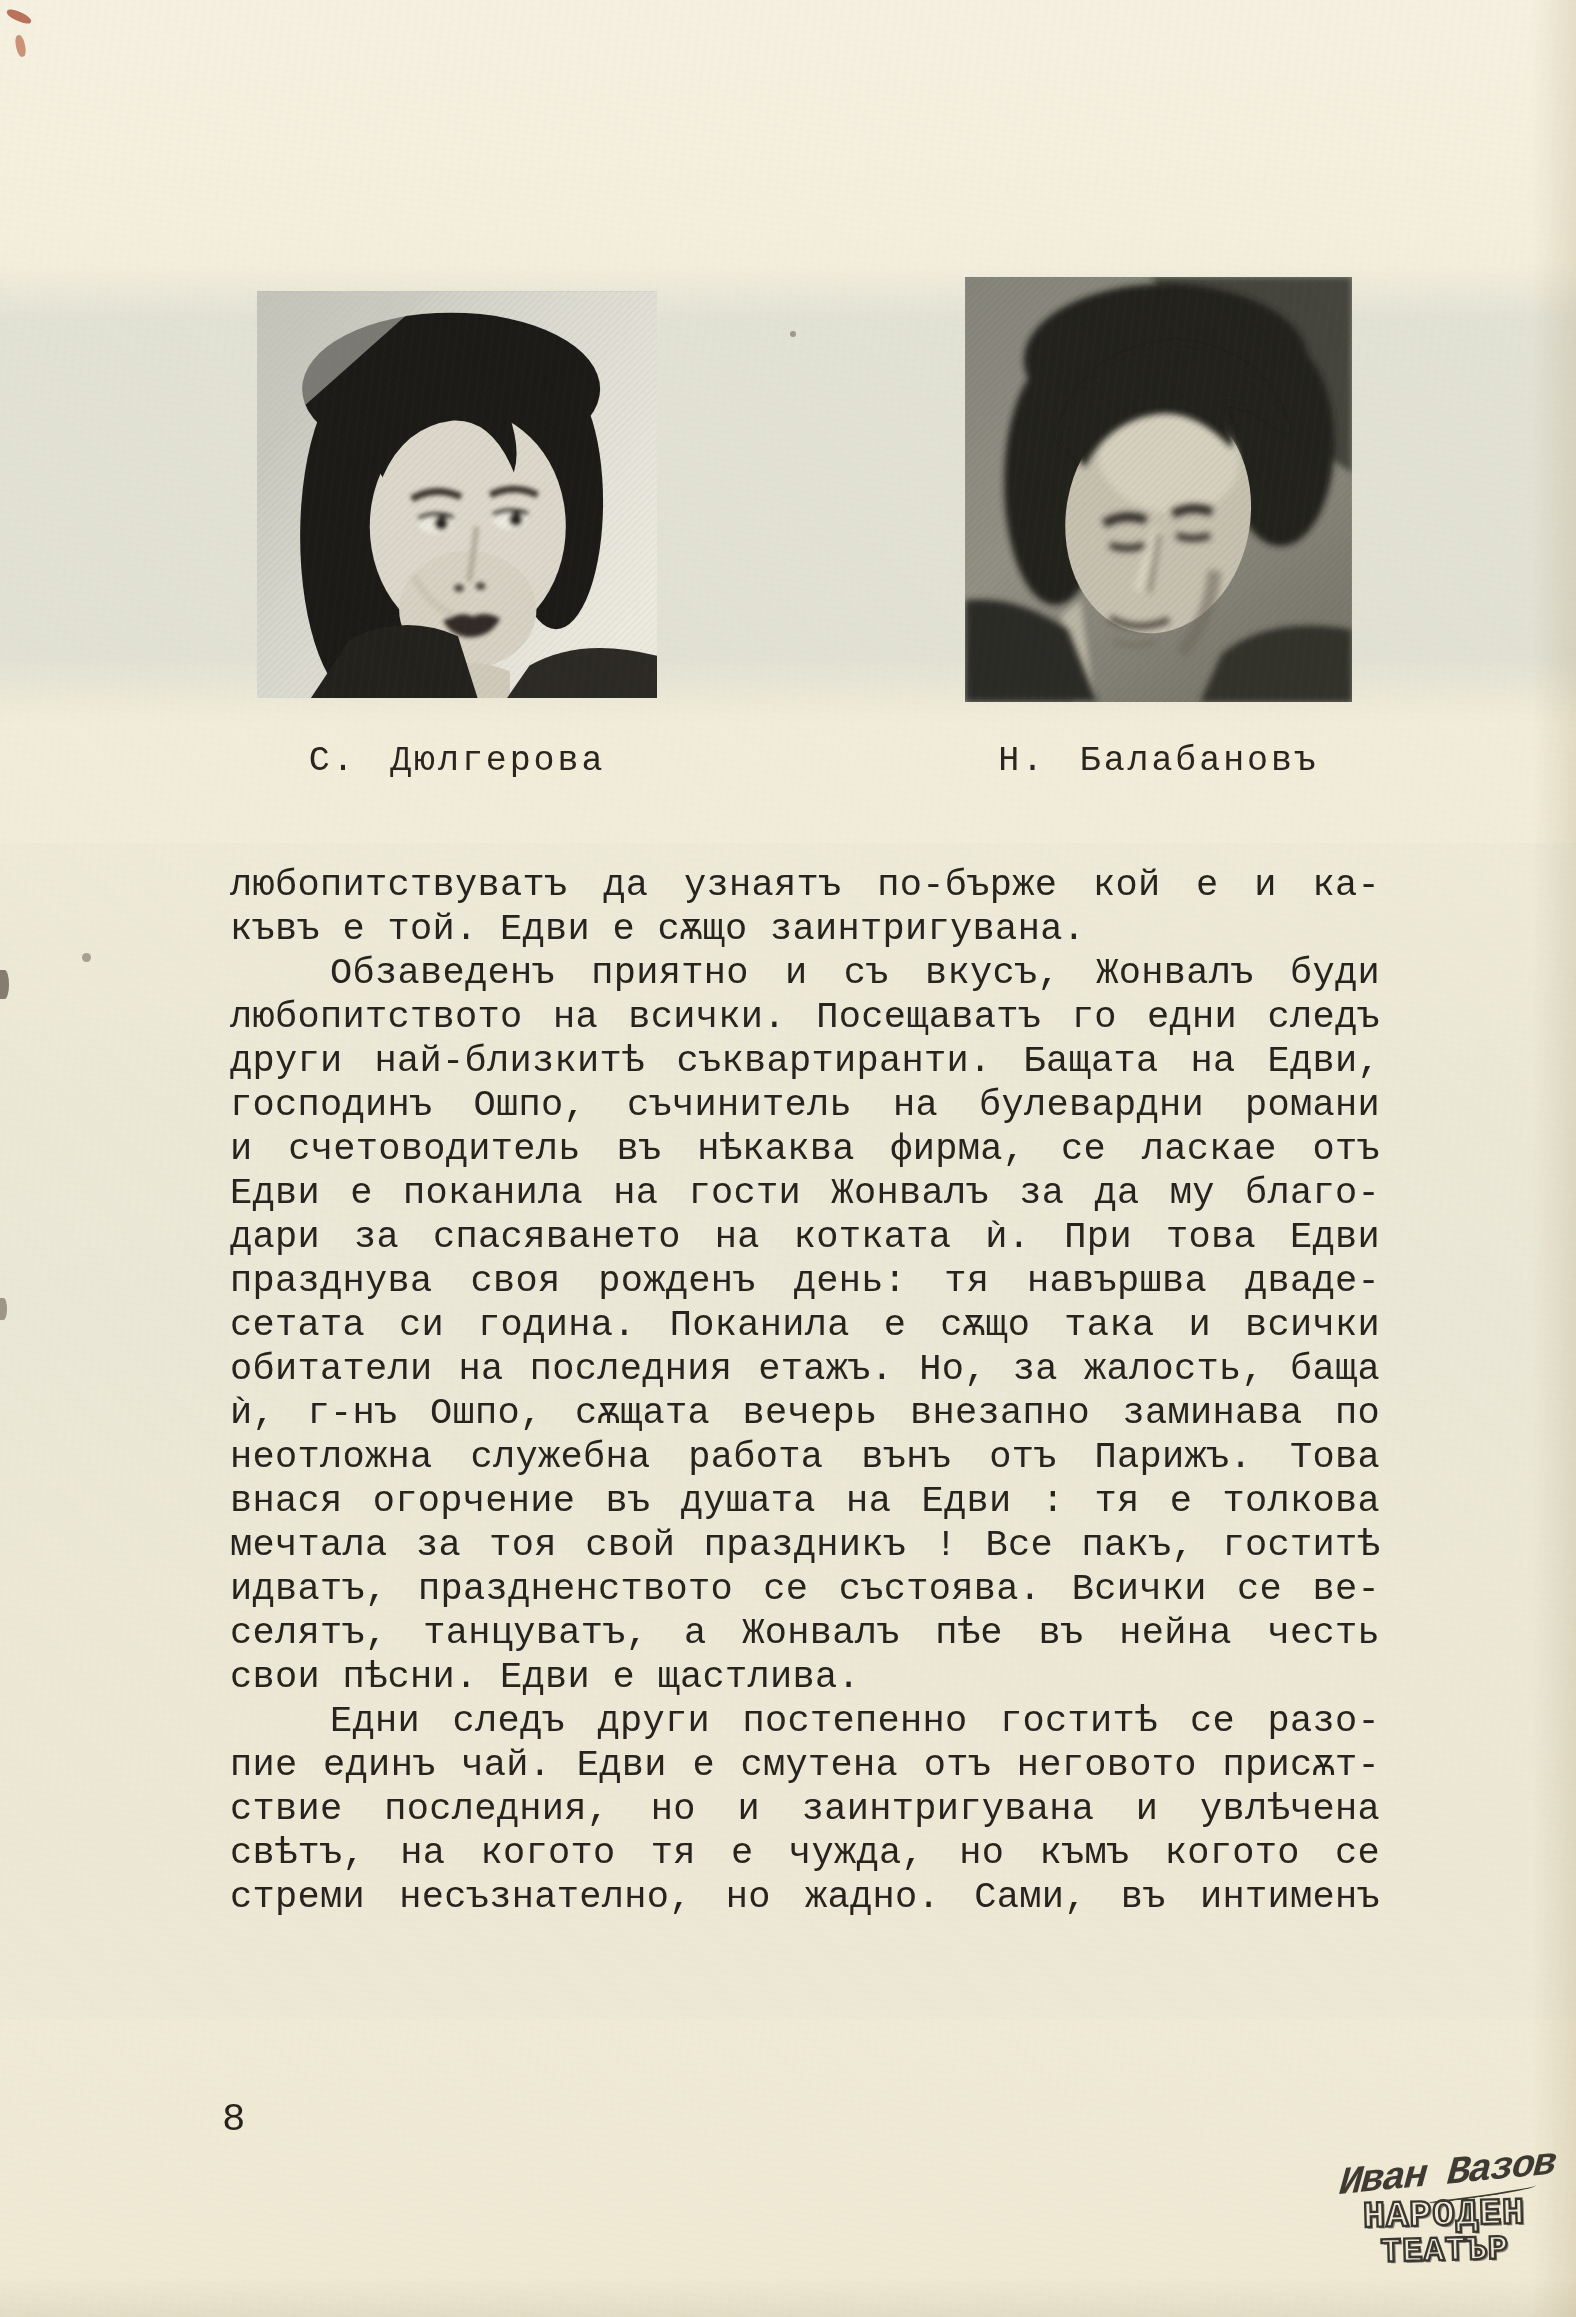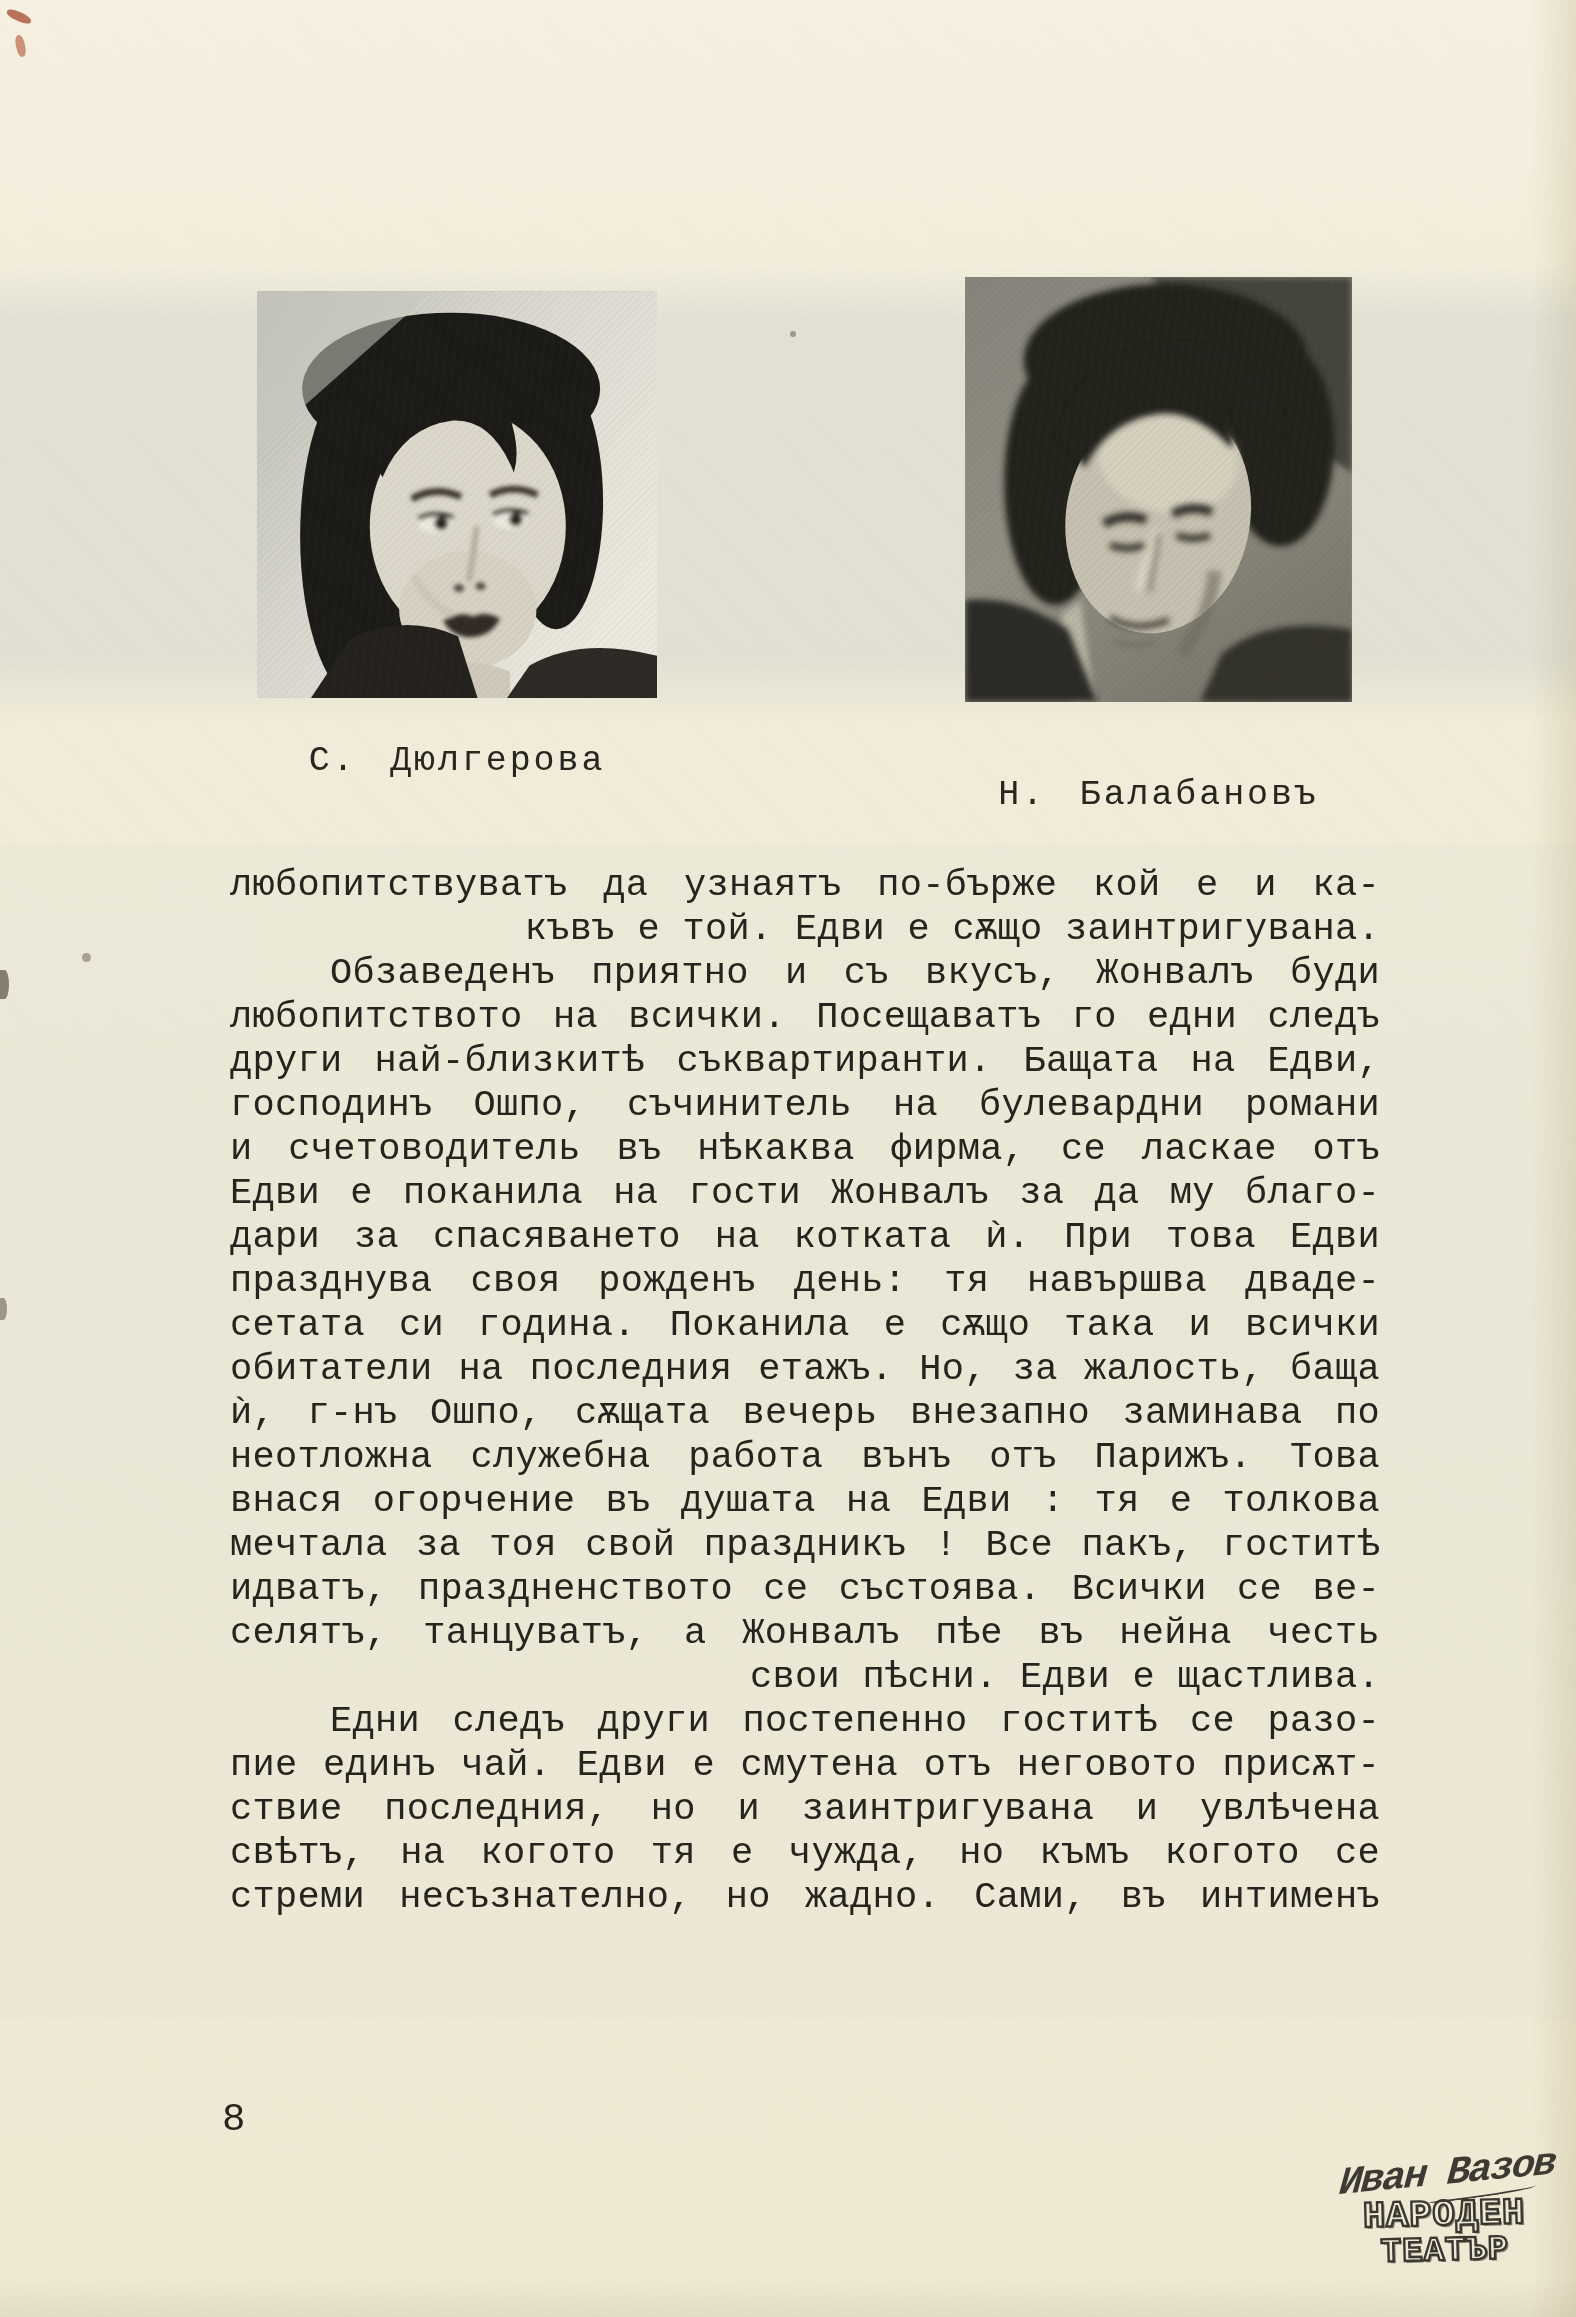--- a/index.html
+++ b/index.html
@@ -44,29 +44,29 @@
   .photo-left{left:257px;top:291px;width:400px;height:407px;}
   .photo-right{left:965px;top:277px;width:387px;height:425px;}
 
   
   .caption{
     position:absolute;
     font-size:35px;letter-spacing:2.9px;word-spacing:9.8px;
     color:#28251f;text-align:center;white-space:nowrap;
   }
   .caption-left{left:257px;top:741px;width:400px;}
-  .caption-right{left:965px;top:775px;width:387px;}
+  .caption-right{left:965px;top:741px;width:387px;}
 
   
   .body-text{
     position:absolute;left:230px;top:863px;width:1150px;
     font-size:37px;line-height:44px;letter-spacing:0.3px;
     color:#26231e;
   }
-  .body-text .line{text-align:right;}
+  .body-text .line{text-align:left;}
   .body-text .line.just{text-align:justify;text-align-last:justify;}
   .body-text .line.indent{text-indent:100px;}
 
   
   .page-number{
     position:absolute;left:222px;top:2098px;
     font-size:39px;color:#26231e;
   }
 
   

